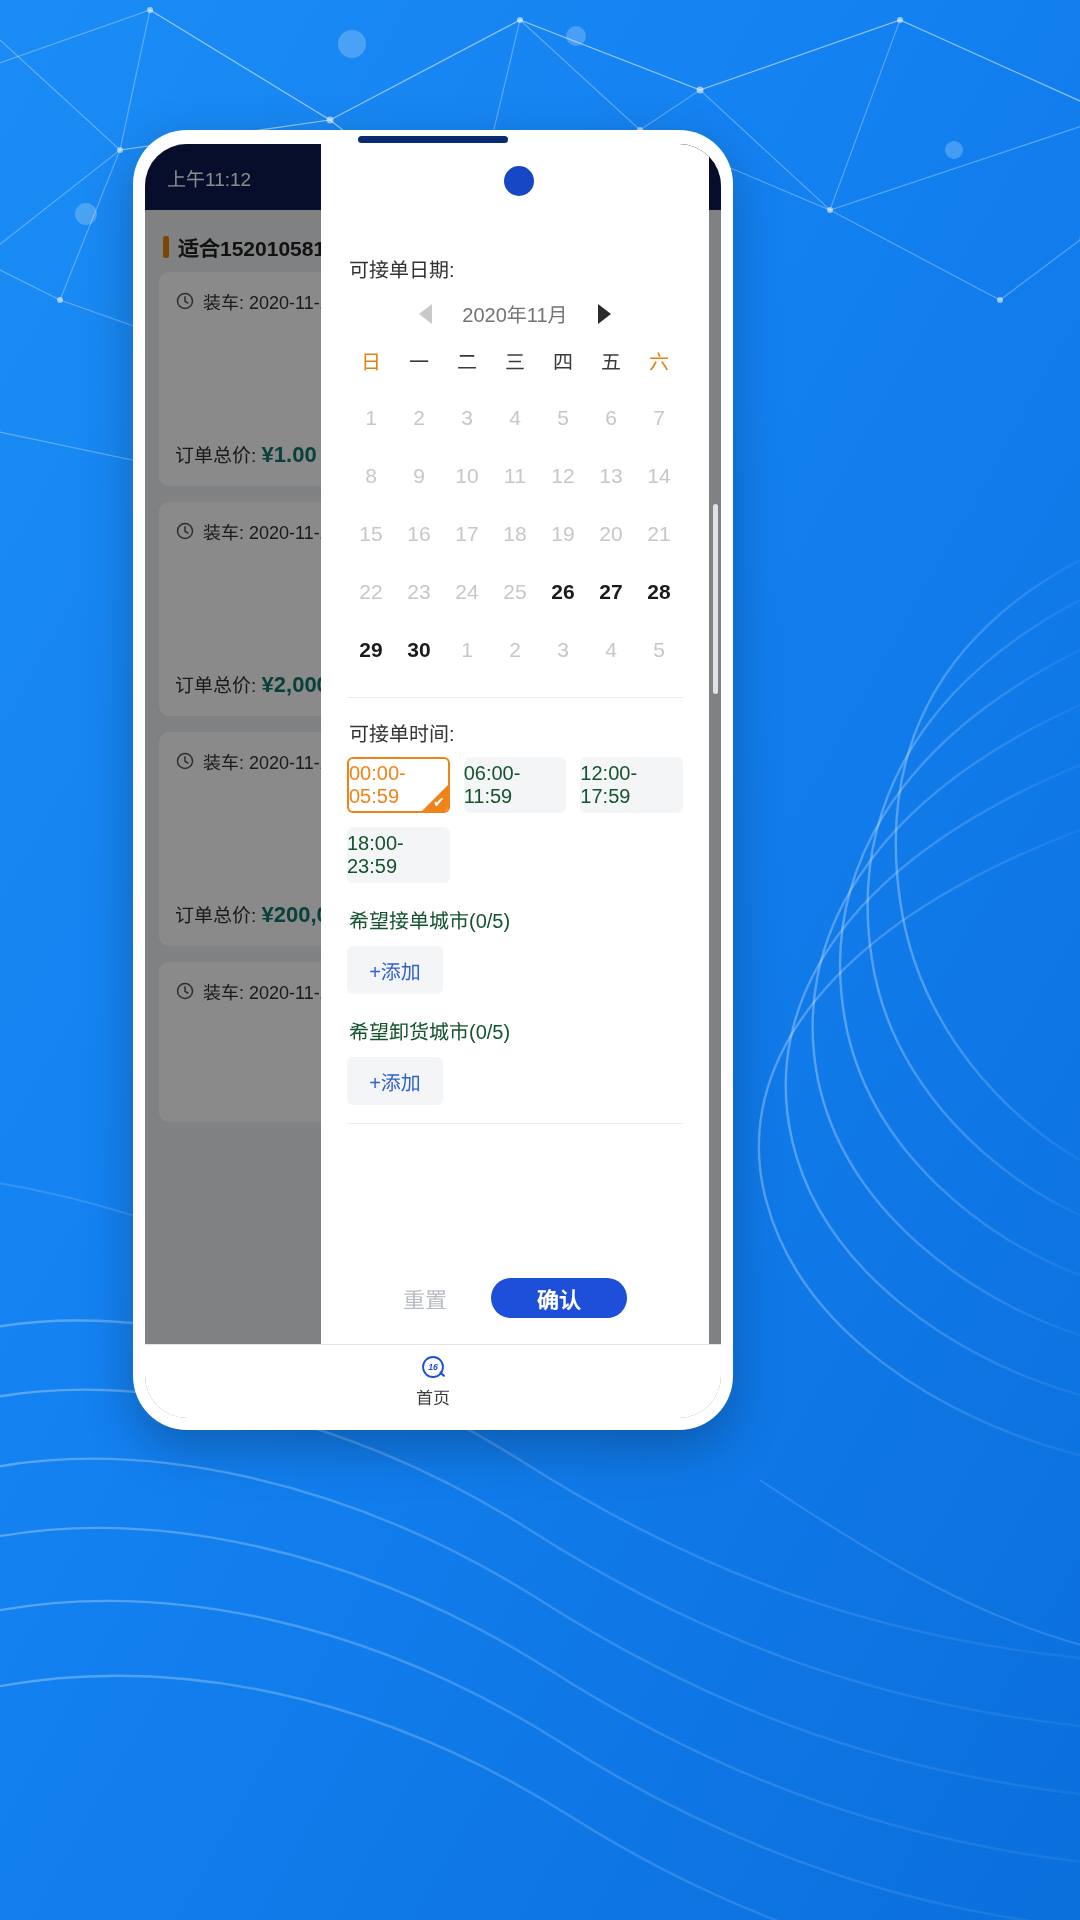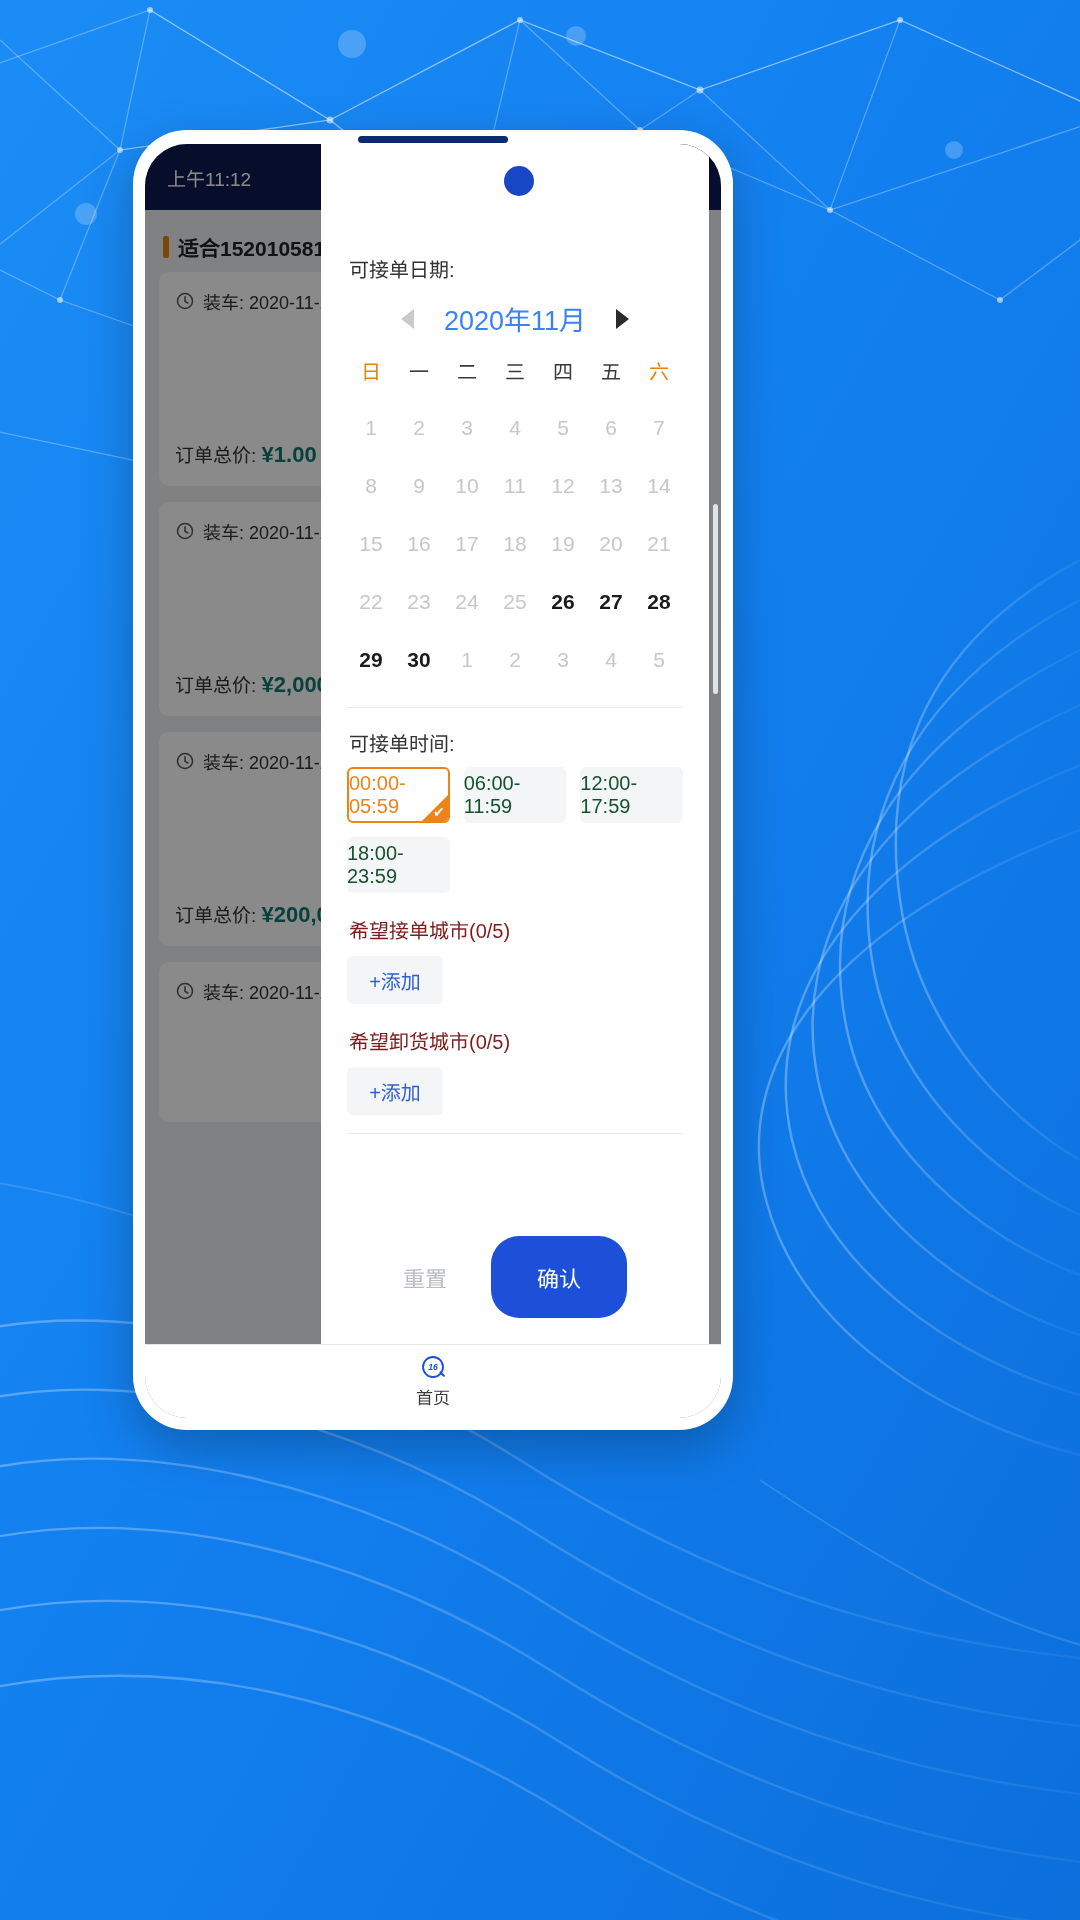--- a/index.html
+++ b/index.html
@@ -82,21 +82,21 @@
   .notch-hole {
     position: absolute; left: 51%; top: 22px; transform: translateX(-50%);
     width: 30px; height: 30px; border-radius: 50%; background: #1747c4; z-index: 25;
   }
 
   .sec-label { font-size: 20px; color: #333; margin: 0 0 10px 2px; }
   .gap-top { margin-top: 110px; }
 
   
   .cal-nav { display: flex; align-items: center; justify-content: center; gap: 30px; padding: 6px 0 10px; }
-  .cal-month { font-size: 27px; color: #3b82f6; text-align: right; }
+  .cal-month { font-size: 20px; color: #737373; text-align: right; }
   .cal-arrow { width: 0; height: 0; cursor: pointer; }
   .cal-prev { border-top: 10px solid transparent; border-bottom: 10px solid transparent; border-right: 13px solid #c9c9c9; }
   .cal-next { border-top: 10px solid transparent; border-bottom: 10px solid transparent; border-left: 13px solid #2b2b2b; }
 
   .cal-grid { display: grid; grid-template-columns: repeat(7, 1fr); }
   .cal-wd { text-align: center; font-size: 20px; color: #3a3a3a; padding: 8px 0 14px; }
   .cal-wd.we { color: #e8820c; }
   .cal-day { text-align: center; font-size: 21px; color: #c7c7c7; padding: 17px 0; }
   .cal-day.on { color: #1b1b1b; font-weight: 700; }
 
@@ -108,33 +108,33 @@
     position: relative; height: 56px; border-radius: 6px; background: #f4f5f7;
     display: flex; align-items: center; justify-content: center;
     font-size: 20px; color: #14532d; overflow: hidden;
   }
   .chip.sel { background: #fff; border: 2px solid #ef8318; color: #ef8318; }
   .chip .corner { position: absolute; right: 0; bottom: 0; width: 0; height: 0;
     border-left: 26px solid transparent; border-bottom: 26px solid #ef8318; }
   .chip .tick { position: absolute; right: 3px; bottom: 1px; font-size: 14px; color: #fff; }
 
   
-  .city-label { font-size: 20px; color: #7f1d1d; margin: 22px 0 12px 2px; }
+  .city-label { font-size: 20px; color: #14532d; margin: 22px 0 12px 2px; }
   .add-btn {
     display: inline-flex; align-items: center; justify-content: center;
     min-width: 96px; height: 48px; padding: 0 18px; border-radius: 6px;
     background: #f4f5f7; color: #2f5fd0; font-size: 20px; cursor: pointer;
   }
 
   
   #drawer-foot { padding: 0 26px 26px; display: flex; align-items: center; justify-content: center; gap: 44px; }
   #reset-btn { font-size: 22px; color: #b8bcc2; cursor: pointer; }
   #confirm-btn {
-    background: #1d4fd8; color: #fff; font-size: 22px; font-weight: 400;
-    border: none; border-radius: 28px; padding: 25px 46px; cursor: pointer;
+    background: #1d4fd8; color: #fff; font-size: 22px; font-weight: 700;
+    border: none; border-radius: 28px; padding: 4px 46px; cursor: pointer;
   }
   .scrollbar { position: absolute; right: 3px; width: 5px; border-radius: 3px; background: #dfe3e8; }
 </style>
 </head>
 <body>
 
 <div id="bg">
   <svg viewBox="0 0 1080 1920" preserveAspectRatio="none">
     <defs>
       <linearGradient id="bgGrad" x1="0" y1="0" x2="1" y2="1">

